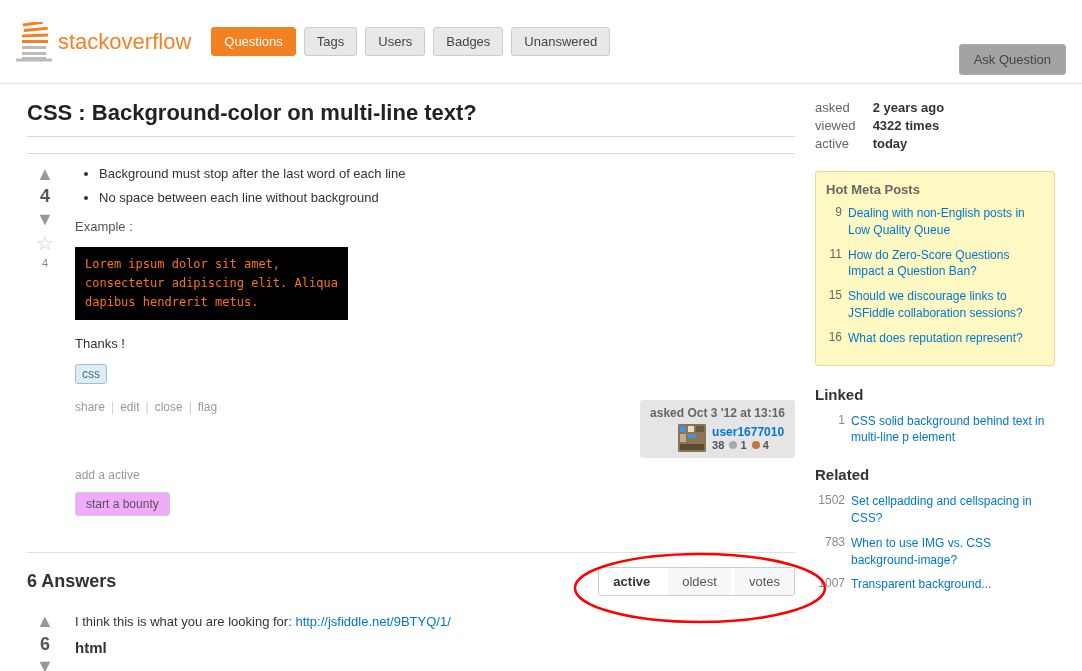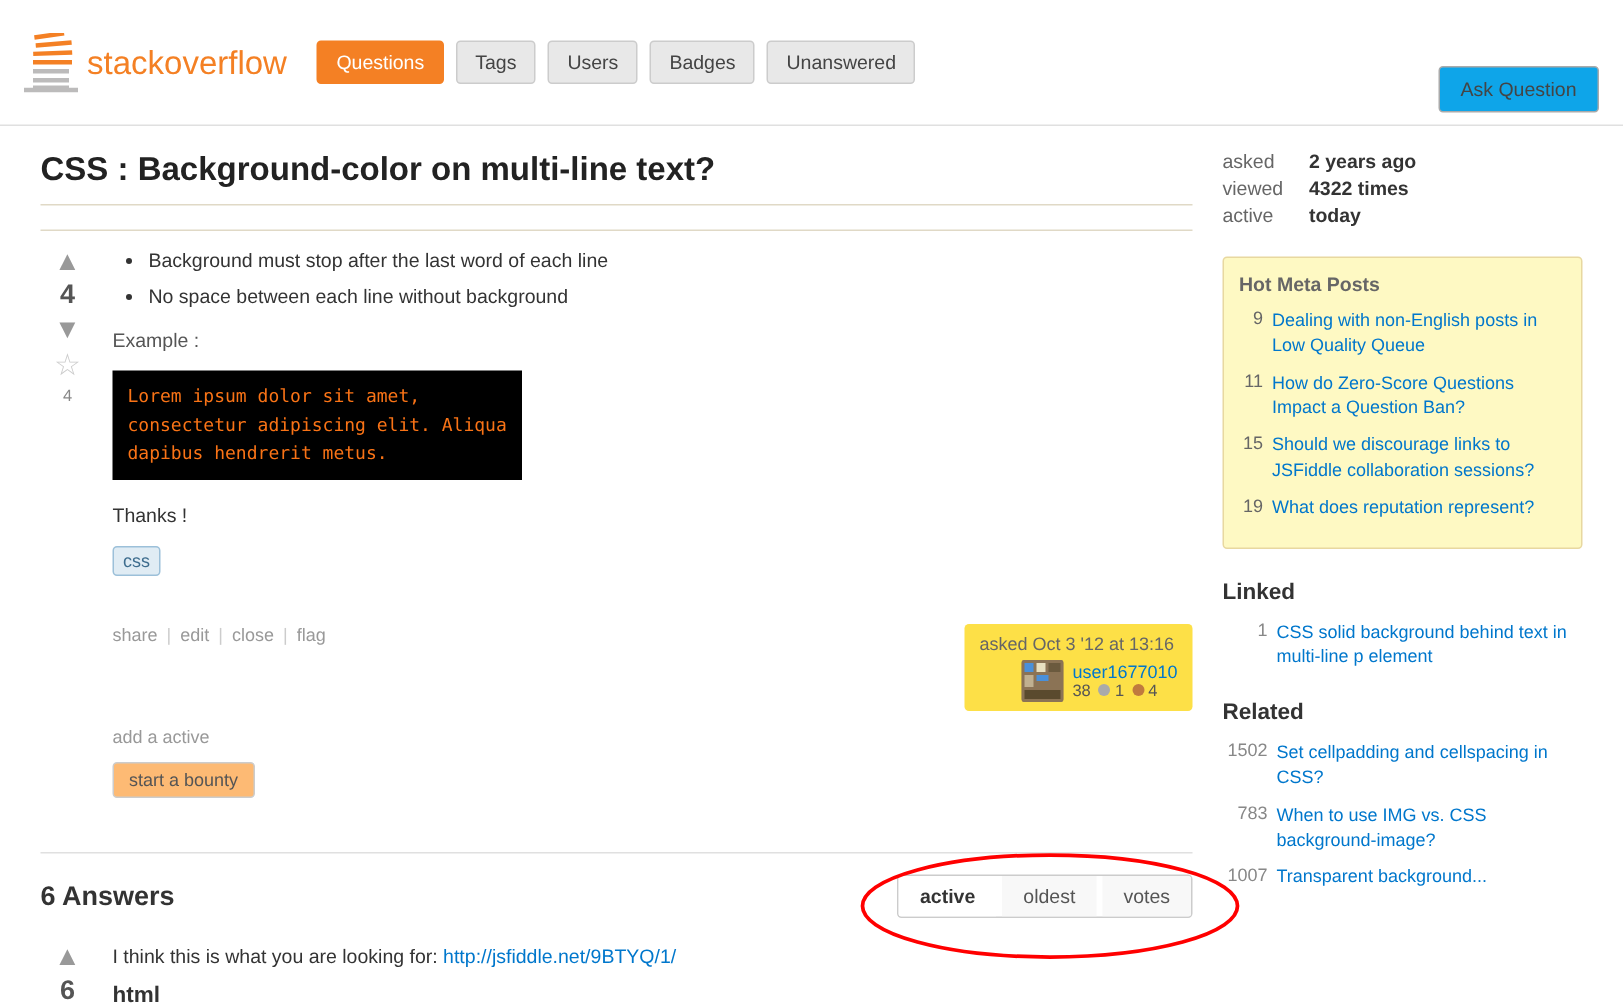--- a/index.html
+++ b/index.html
@@ -44,21 +44,21 @@
       text-decoration: none;
     }
     .nav-btn.active {
       background: #f48024;
       color: #fff;
       border-color: #f48024;
     }
     .ask-btn {
       margin-left: auto;
       padding: 7px 14px;
-      background: #0ea5e9;
+      background: #a3a3a3;
       color: #444;
       border: 1px solid #aaa;
       border-radius: 3px;
       font-size: 13px;
       cursor: pointer;
       margin-top: 36px;
     }
 
     
     #main {
@@ -160,21 +160,21 @@
       margin-bottom: 14px;
     }
     .tag-btn {
       display: inline-block;
       background: #e0ecf4;
       color: #3e6d8e;
       border: 1px solid #9cc0d9;
       border-radius: 3px;
       padding: 2px 6px;
       font-size: 12px;
-      margin-bottom: 32px;
+      margin-bottom: 16px;
     }
 
     
     .question-actions {
       display: flex;
       justify-content: space-between;
       align-items: flex-start;
       margin-bottom: 10px;
     }
     .action-links {
@@ -186,24 +186,25 @@
     .action-links a {
       color: #999;
       text-decoration: none;
     }
     .action-links span {
       color: #ccc;
     }
 
     
     .user-card {
-      background: #fde047;
+      background: #e5e5e5;
       padding: 6px 10px;
       border-radius: 3px;
       font-size: 12px;
+      font-weight: bold;
     }
     .user-card .asked-at {
       color: #666;
       margin-bottom: 4px;
     }
     .user-info {
       display: flex;
       align-items: center;
       gap: 6px;
       margin-left: 28px;
@@ -236,21 +237,21 @@
     .badge-bronze { background: #c07a3e; }
 
     .add-comment {
       color: #999;
       font-size: 12px;
       cursor: pointer;
       margin-bottom: 10px;
     }
     .bounty-btn {
       display: inline-block;
-      background: #fdba74;
+      background: #f0abfc;
       border: 1px solid #ccc;
       border-radius: 3px;
       padding: 4px 10px;
       font-size: 12px;
       color: #555;
       cursor: pointer;
       margin-bottom: 20px;
     }
 
     
@@ -550,21 +551,21 @@
       </div>
       <div class="hot-meta-item">
         <span class="hot-meta-num">11</span>
         <a class="hot-meta-link">How do Zero-Score Questions Impact a Question Ban?</a>
       </div>
       <div class="hot-meta-item">
         <span class="hot-meta-num">15</span>
         <a class="hot-meta-link">Should we discourage links to JSFiddle collaboration sessions?</a>
       </div>
       <div class="hot-meta-item">
-        <span class="hot-meta-num">19</span>
+        <span class="hot-meta-num">16</span>
         <a class="hot-meta-link">What does reputation represent?</a>
       </div>
     </div>
 
     <div class="sidebar-section">
       <div class="sidebar-section-title">Linked</div>
       <div class="linked-item">
         <span class="linked-num">1</span>
         <a class="linked-link">CSS solid background behind text in multi-line p element</a>
       </div>

